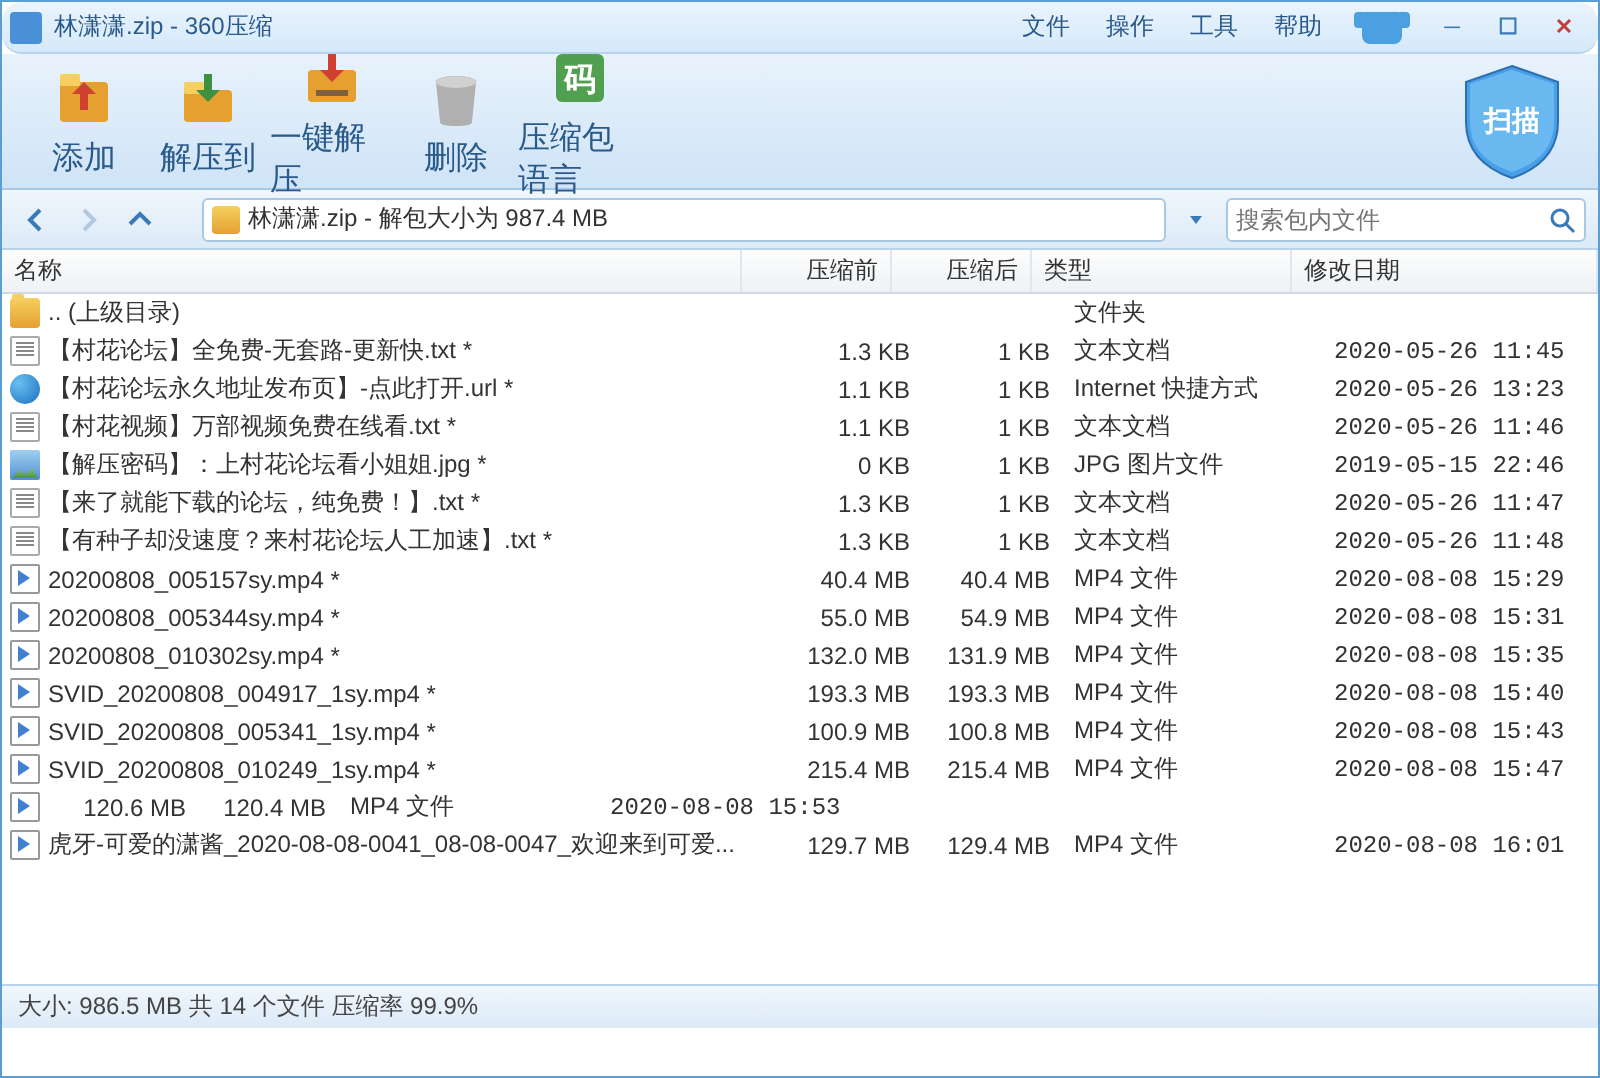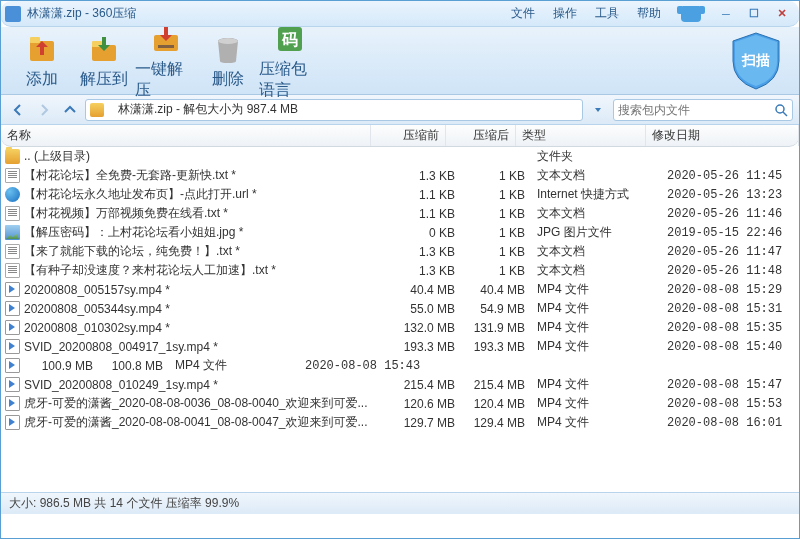--- a/index.html
+++ b/index.html
@@ -17,27 +17,27 @@
 .win-btn { width: 26px; height: 18px; display: flex; align-items: center; justify-content: center; cursor: pointer; border-radius: 2px; font-size: 11px; color: #3a7ab8; font-weight: bold; }
 .win-btn.close { color: #c04040; }
 .toolbar { height: 68px; background: linear-gradient(#e8f2fb, #cfe4f7); display: flex; align-items: center; padding: 4px 10px; border-bottom: 1px solid #a8c8e4; position: relative; }
 .tool-btn { display: flex; flex-direction: column; align-items: center; width: 62px; cursor: pointer; gap: 2px; }
 .tool-icon { width: 36px; height: 36px; display: flex; align-items: center; justify-content: center; }
 .tool-label { font-size: 16px; color: #2a5a8a; }
 .shield { position: absolute; right: 14px; top: 4px; width: 58px; height: 60px; }
 .shield svg { width: 100%; height: 100%; }
 .navbar { height: 30px; background: linear-gradient(#f0f6fc, #dceaf7); display: flex; align-items: center; padding: 0 6px; border-bottom: 1px solid #b8d4ec; gap: 4px; }
 .nav-btn { width: 22px; height: 22px; display: flex; align-items: center; justify-content: center; cursor: pointer; border-radius: 3px; color: #3a7ab8; }
-.path-box { flex: 1; height: 22px; background: #fff; border: 1px solid #a8c8e4; border-radius: 3px; display: flex; align-items: center; padding: 0 4px; gap: 14px; }
+.path-box { flex: 1; height: 22px; background: #fff; border: 1px solid #a8c8e4; border-radius: 3px; display: flex; align-items: center; padding: 0 4px; gap: 4px; margin-left: 16px; }
 .path-icon { width: 14px; height: 14px; background: linear-gradient(#f5d060, #e5a030); border-radius: 2px; }
 .path-text { font-size: 12px; color: #333; }
 .search-box { width: 180px; height: 22px; background: #fff; border: 1px solid #a8c8e4; border-radius: 3px; display: flex; align-items: center; padding: 0 4px; }
 .search-box input { border: none; outline: none; flex: 1; font-size: 12px; color: #888; background: transparent; }
 .search-icon { width: 14px; height: 14px; color: #3a7ab8; }
-.columns { height: 22px; background: linear-gradient(#fdfdfd, #eef2f6); border-bottom: 1px solid #d0d8e0; display: flex; align-items: center; font-size: 12px; color: #333; border-radius: 10px; }
+.columns { height: 22px; background: linear-gradient(#fdfdfd, #eef2f6); border-bottom: 1px solid #d0d8e0; display: flex; align-items: center; font-size: 12px; color: #333; }
 .col { padding: 0 6px; border-right: 1px solid #e0e6ec; height: 100%; display: flex; align-items: center; }
 .col-name { width: 370px; }
 .col-before { width: 75px; justify-content: flex-end; }
 .col-after { width: 70px; justify-content: flex-end; }
 .col-type { width: 130px; }
 .col-date { flex: 1; }
 .filelist { height: 345px; overflow-y: auto; background: #fff; }
 .file-row { height: 19px; display: flex; align-items: center; font-size: 12px; color: #333; padding-left: 4px; }
 .file-icon { width: 15px; height: 15px; margin-right: 4px; flex-shrink: 0; }
 .cell-name { width: 362px; white-space: nowrap; overflow: hidden; text-overflow: ellipsis; }
@@ -261,36 +261,36 @@
     <div class="file-row">
       <div class="file-icon ico-mp4"></div>
       <div class="cell-name">SVID_20200808_004917_1sy.mp4 *</div>
       <div class="cell-before">193.3 MB</div>
       <div class="cell-after">193.3 MB</div>
       <div class="cell-type">MP4 文件</div>
       <div class="cell-date">2020-08-08 15:40</div>
     </div>
     <div class="file-row">
       <div class="file-icon ico-mp4"></div>
+      <div class="cell-name">SVID_20200808_005341_1sy.mp4 *</div>
       <div class="cell-before">100.9 MB</div>
       <div class="cell-after">100.8 MB</div>
       <div class="cell-type">MP4 文件</div>
       <div class="cell-date">2020-08-08 15:43</div>
     </div>
     <div class="file-row">
       <div class="file-icon ico-mp4"></div>
       <div class="cell-name">SVID_20200808_010249_1sy.mp4 *</div>
       <div class="cell-before">215.4 MB</div>
       <div class="cell-after">215.4 MB</div>
       <div class="cell-type">MP4 文件</div>
       <div class="cell-date">2020-08-08 15:47</div>
     </div>
     <div class="file-row">
       <div class="file-icon ico-mp4"></div>
-      <div class="cell-name">虎牙-可爱的潇酱_2020-08-08-0036_08-08-0040_欢迎来到可爱...</div>
       <div class="cell-before">120.6 MB</div>
       <div class="cell-after">120.4 MB</div>
       <div class="cell-type">MP4 文件</div>
       <div class="cell-date">2020-08-08 15:53</div>
     </div>
     <div class="file-row">
       <div class="file-icon ico-mp4"></div>
       <div class="cell-name">虎牙-可爱的潇酱_2020-08-08-0041_08-08-0047_欢迎来到可爱...</div>
       <div class="cell-before">129.7 MB</div>
       <div class="cell-after">129.4 MB</div>

